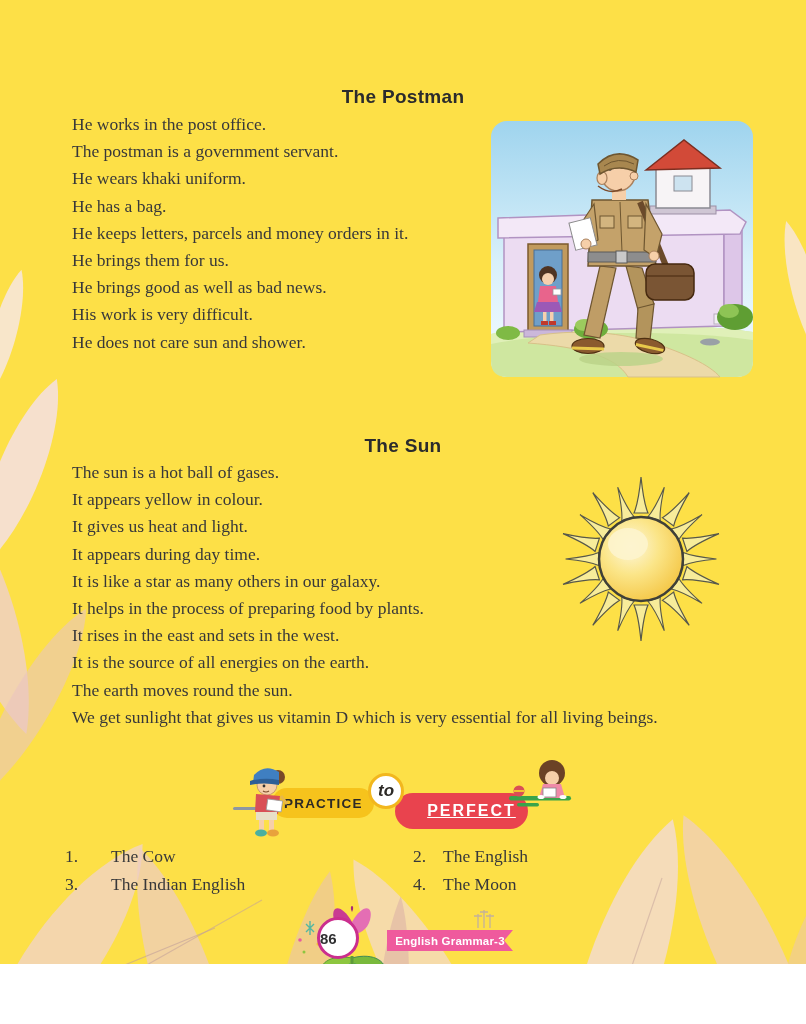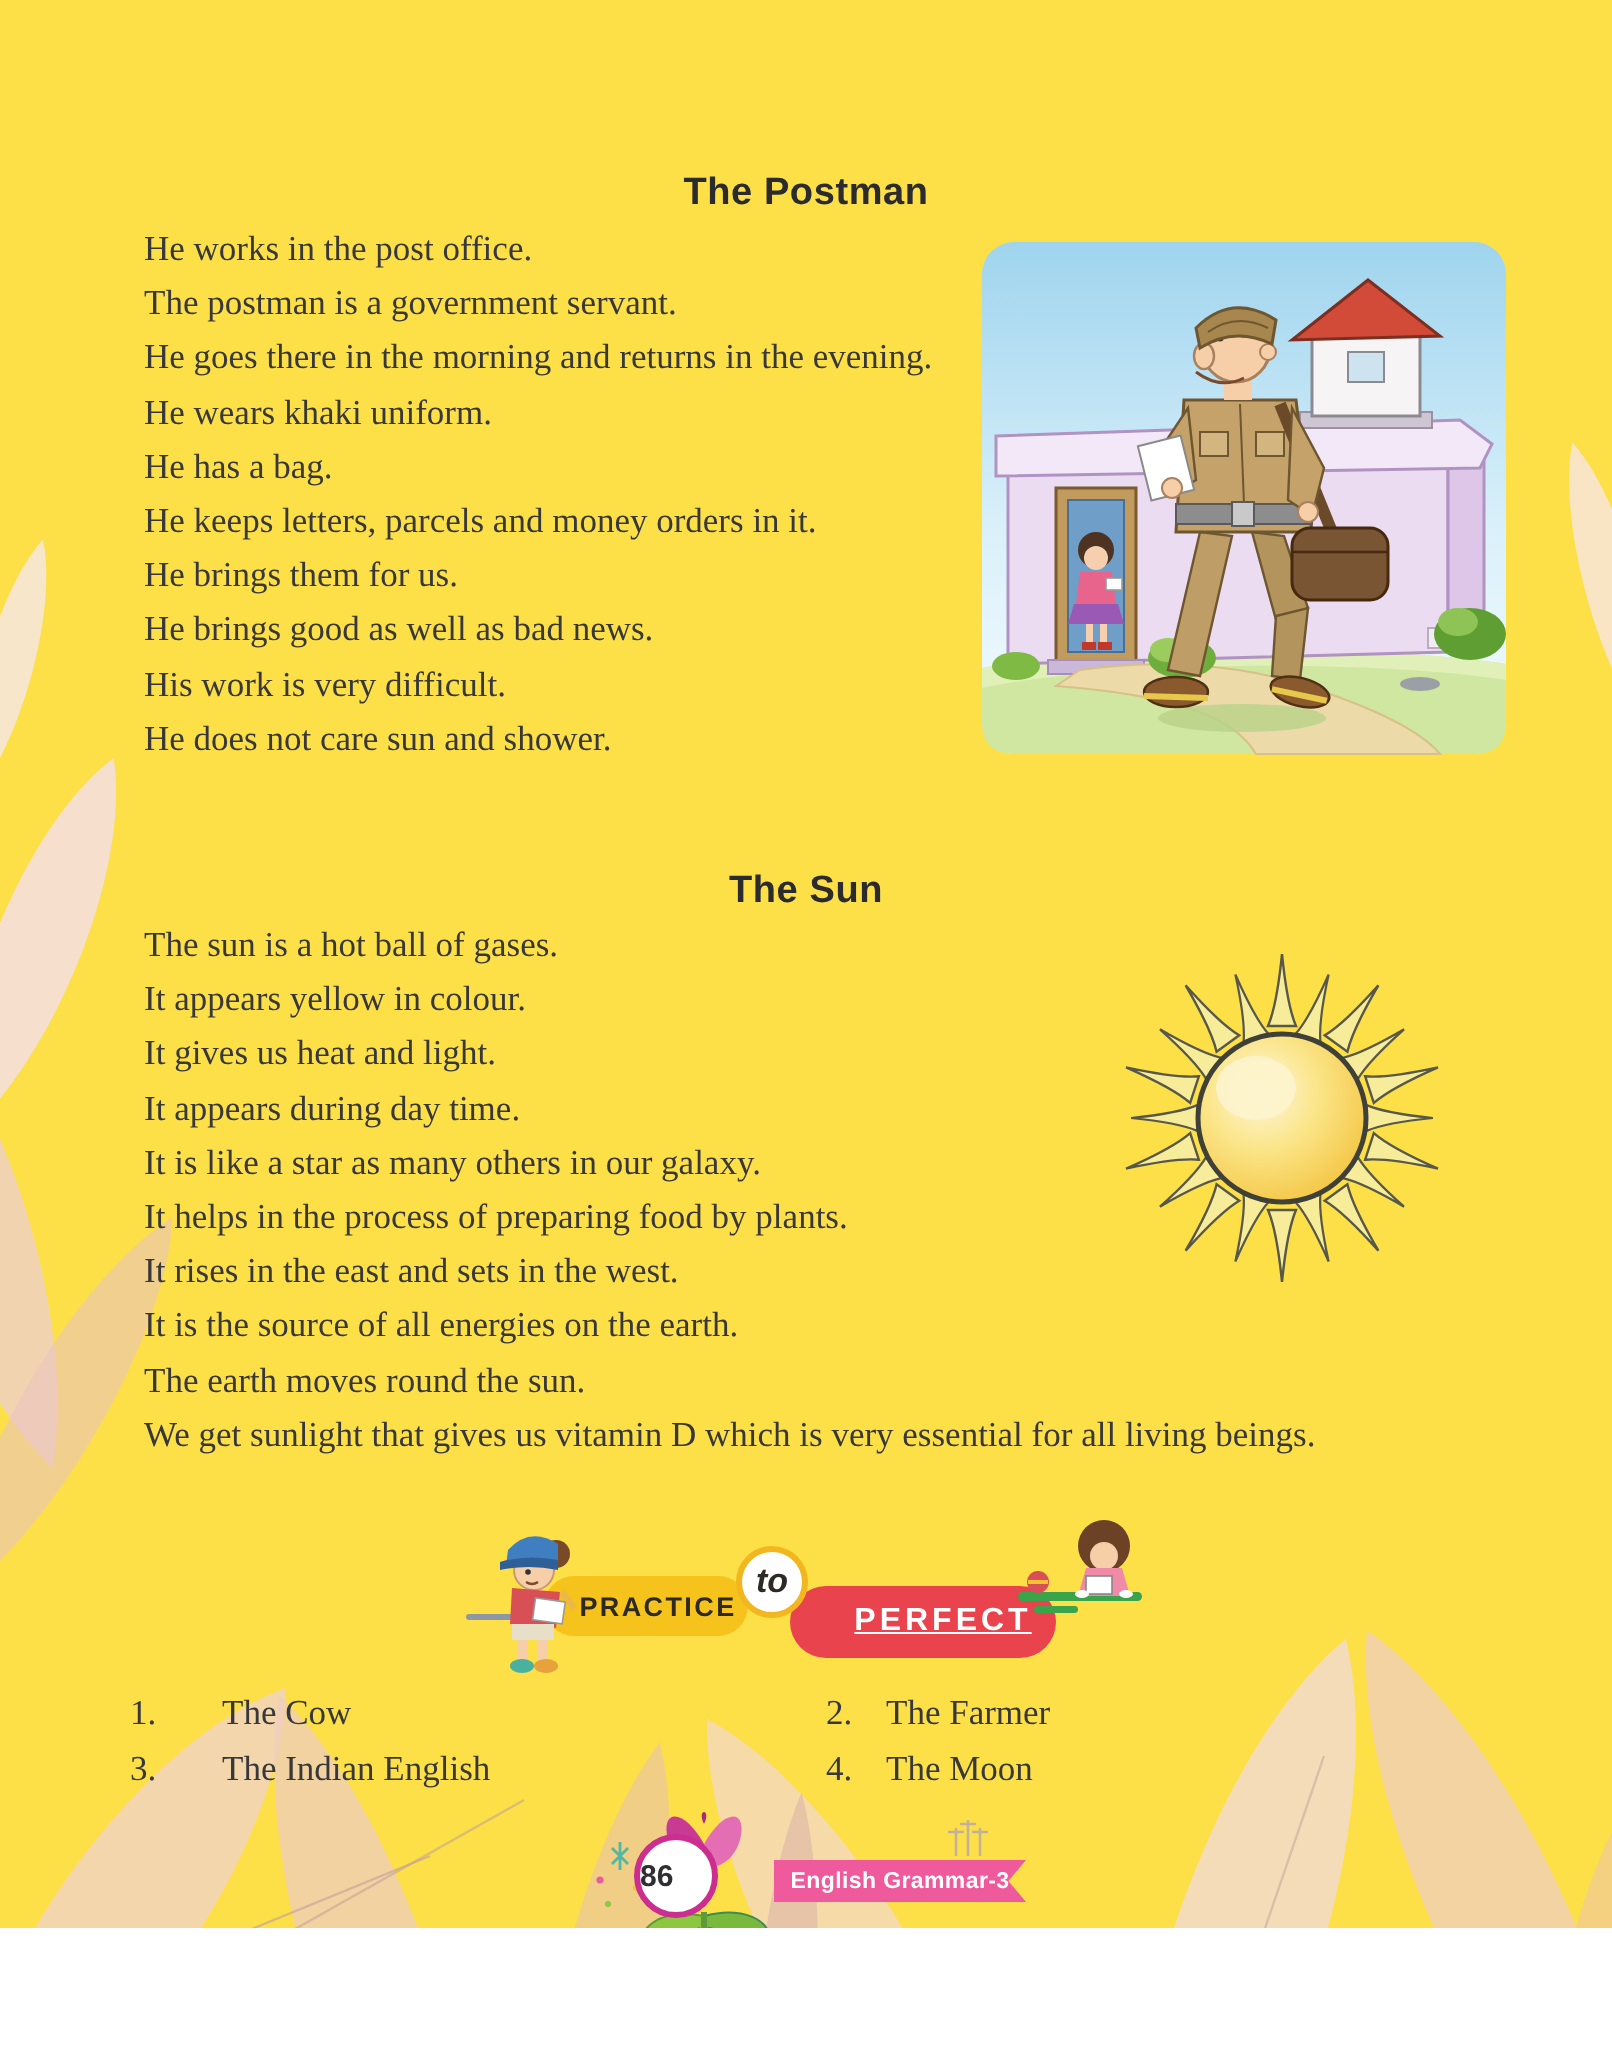--- a/index.html
+++ b/index.html
@@ -19,21 +19,21 @@
   .para p{margin:0;}
   .justify{text-align:justify;}
 
   .illus{position:absolute;}
 
   
   .banner{position:absolute;left:225px;top:750px;width:350px;height:92px;font-family:"Liberation Sans",sans-serif;}
   .bench-line{position:absolute;left:8px;top:57px;width:80px;height:3px;background:#8d97a3;border-radius:2px;}
   .pill-yellow{
     position:absolute;left:47px;top:38px;width:102px;height:30px;border-radius:15px;
-    background:#f6c31c;display:flex;align-items:center;justify-content:center;
+    background:#f6c31c;display:flex;align-items:center;justify-content:flex-start;
     padding-left:12px;box-sizing:border-box;
   }
   .pill-yellow span{font-weight:700;font-size:13.5px;letter-spacing:1.2px;color:#2d2a26;}
   .pill-red{
     position:absolute;left:170px;top:43px;width:133px;height:36px;border-radius:18px;
     background:#e9434e;display:flex;align-items:center;justify-content:center;
     padding-left:20px;box-sizing:border-box;
   }
   .pill-red span{font-weight:700;font-size:16px;letter-spacing:2px;color:#ffffff;text-decoration:underline;}
   .to-circle{
@@ -94,21 +94,20 @@
     <path d="M42,1024 L262,900" stroke="#c2a09a" stroke-width="1.2" opacity="0.55"></path>
     <path d="M612,1024 L662,878" stroke="#c2a09a" stroke-width="1.2" opacity="0.5"></path>
   </svg>
 
   <div class="content">
 
     <div class="sec-title" style="top:86px;">The Postman</div>
     <div class="para" style="left:72px;top:111px;width:408px;">
       <p>He works in the post office.</p>
       <p>The postman is a government servant.</p>
-      <p>He goes there in the morning and returns in the evening.</p>
       <p>He wears khaki uniform.</p>
       <p>He has a bag.</p>
       <p>He keeps letters, parcels and money orders in it.</p>
       <p>He brings them for us.</p>
       <p>He brings good as well as bad news.</p>
       <p>His work is very difficult.</p>
       <p>He does not care sun and shower.</p>
     </div>
 
     <svg class="illus" style="left:488px;top:118px;" width="268" height="262" viewBox="0 0 268 262" aria-hidden="true">
@@ -288,21 +287,21 @@
         <ellipse cx="34" cy="39" rx="3.5" ry="2" fill="#fefefe"></ellipse>
         <ellipse cx="56" cy="39" rx="3.5" ry="2" fill="#fefefe"></ellipse>
       </svg>
     </div>
 
     <div class="essay">
       <div class="topic-row">
         <span class="t-num n1">1.</span>
         <span class="t-label l1">The Cow</span>
         <span class="t-num n2">2.</span>
-        <span class="t-label l2">The Farmer</span>
+        <span class="t-label l2">The English</span>
       </div>
       <div class="topic-row">
         <span class="t-num n1">3.</span>
         <span class="t-label l1">The Indian English</span>
         <span class="t-num n2">4.</span>
         <span class="t-label l2">The Moon</span>
       </div>
     </div>
 
     <div class="footer-badge">

